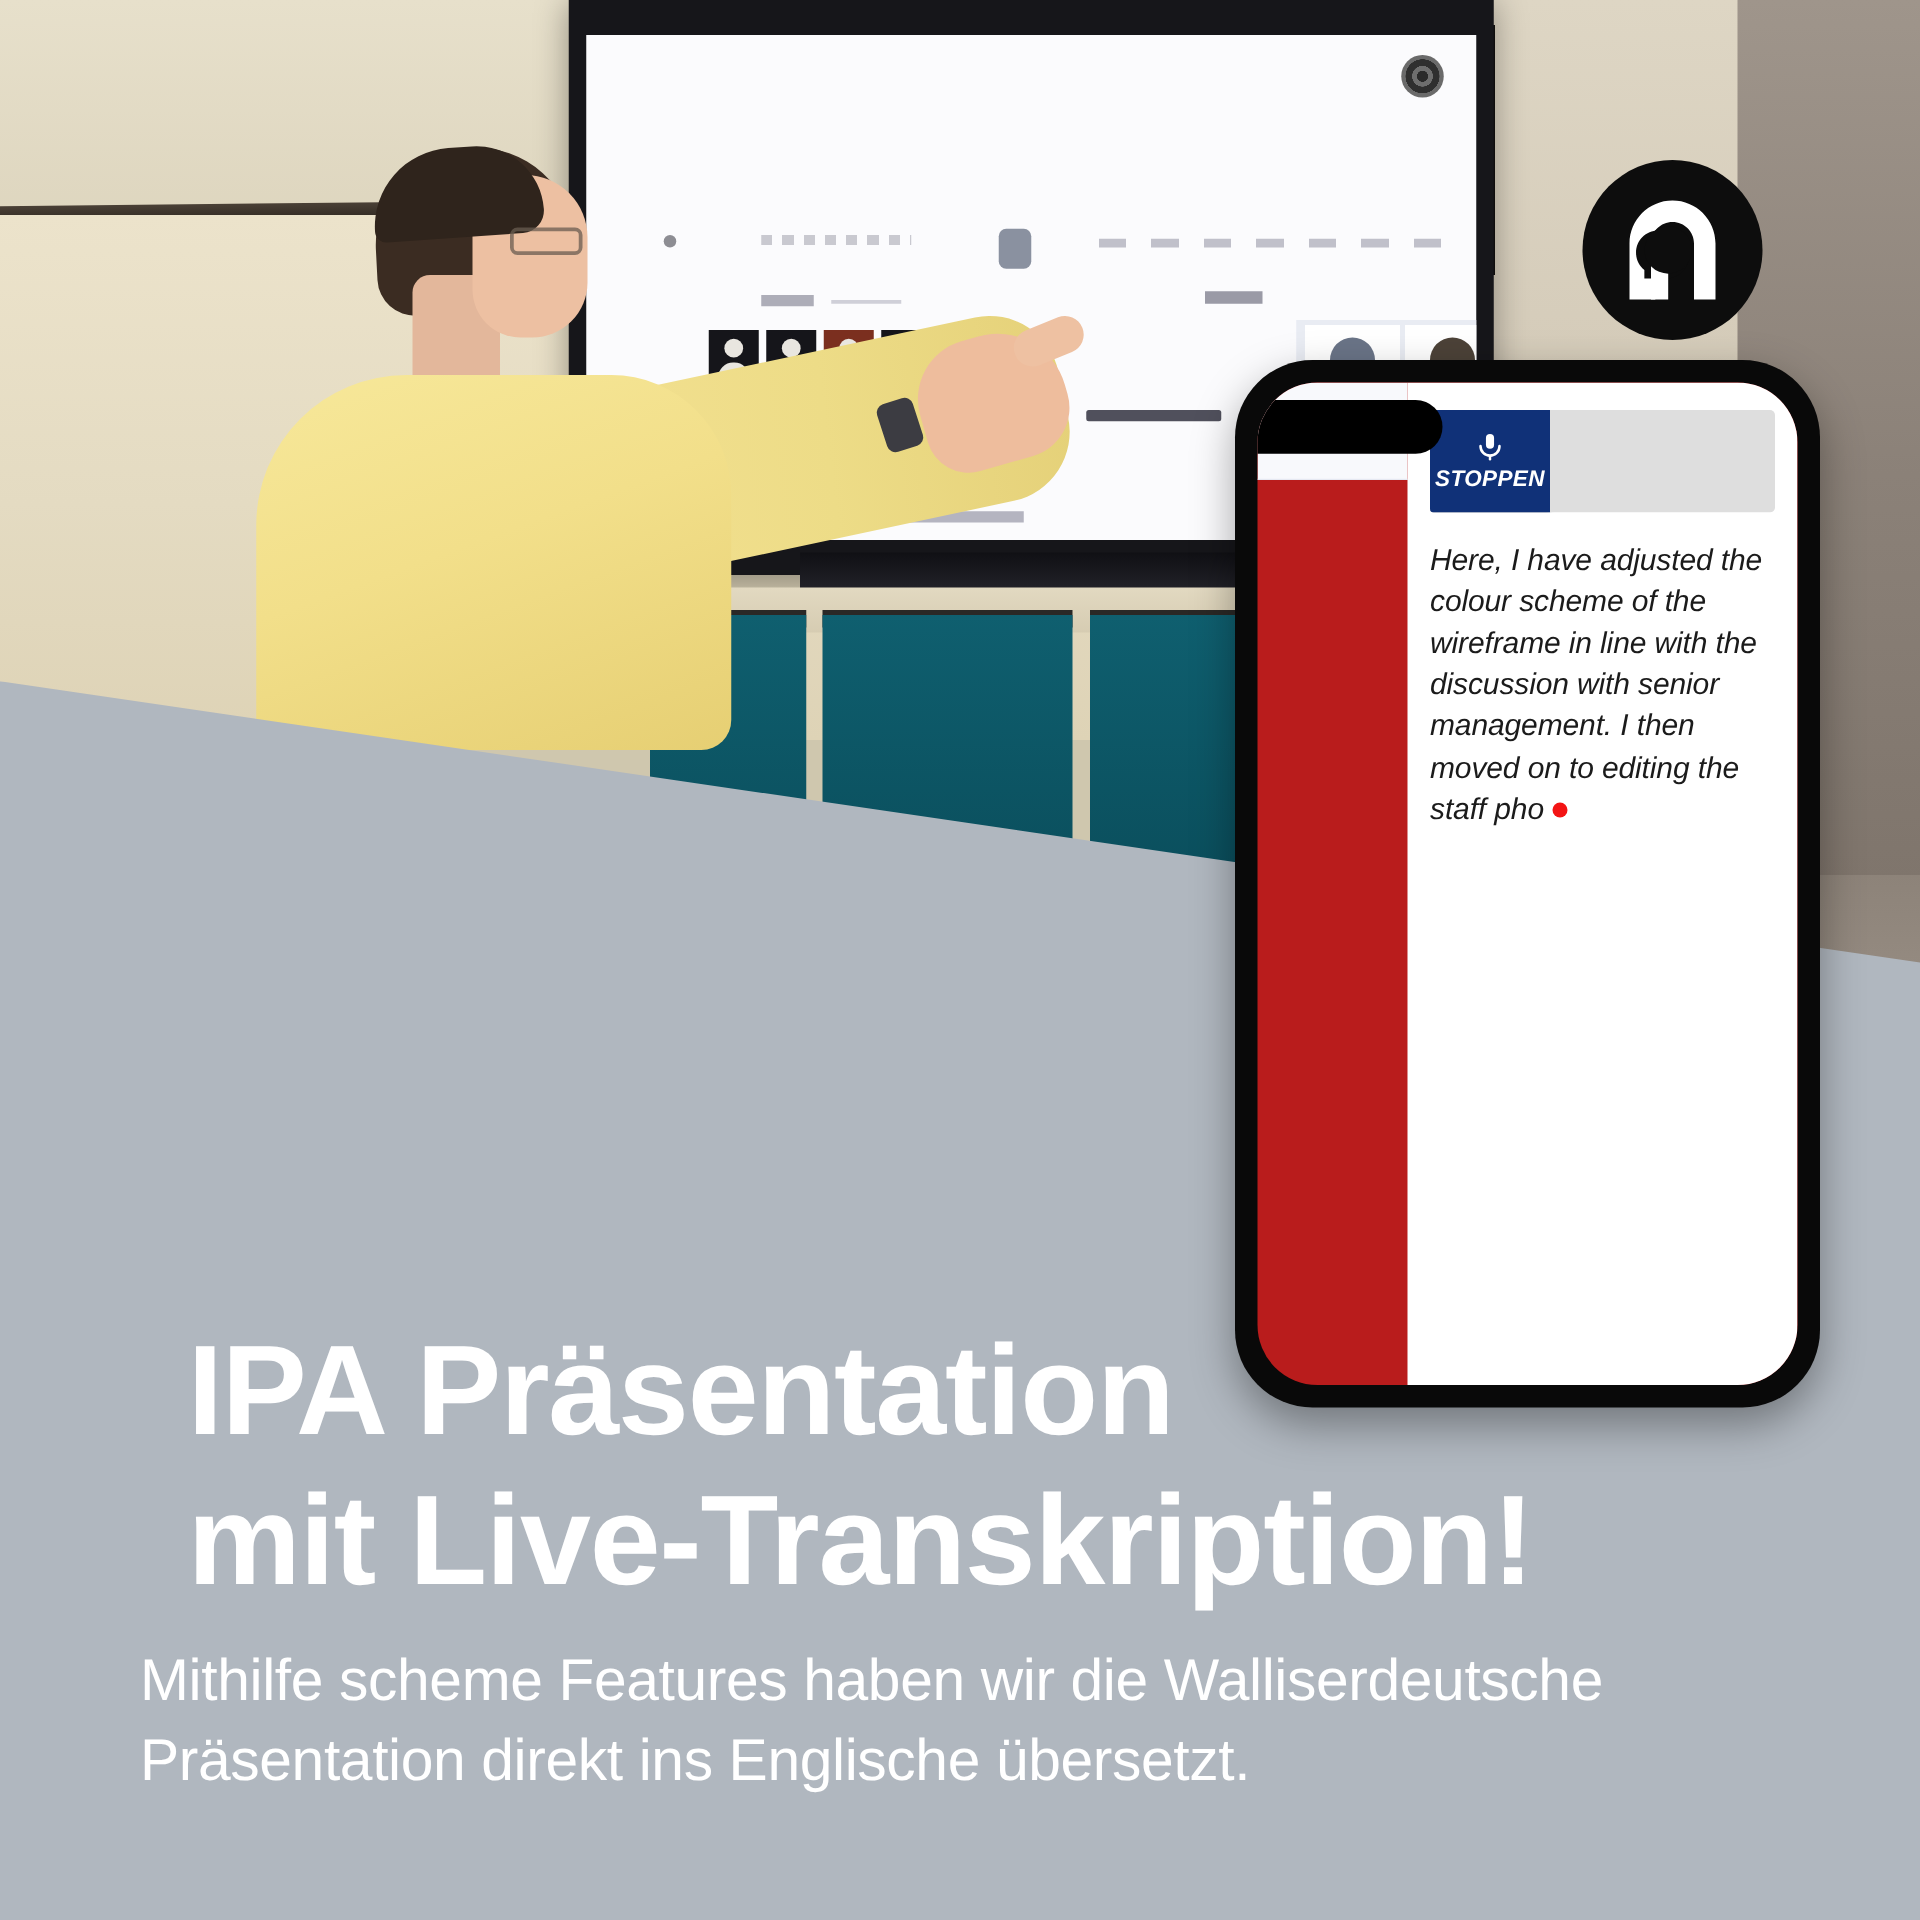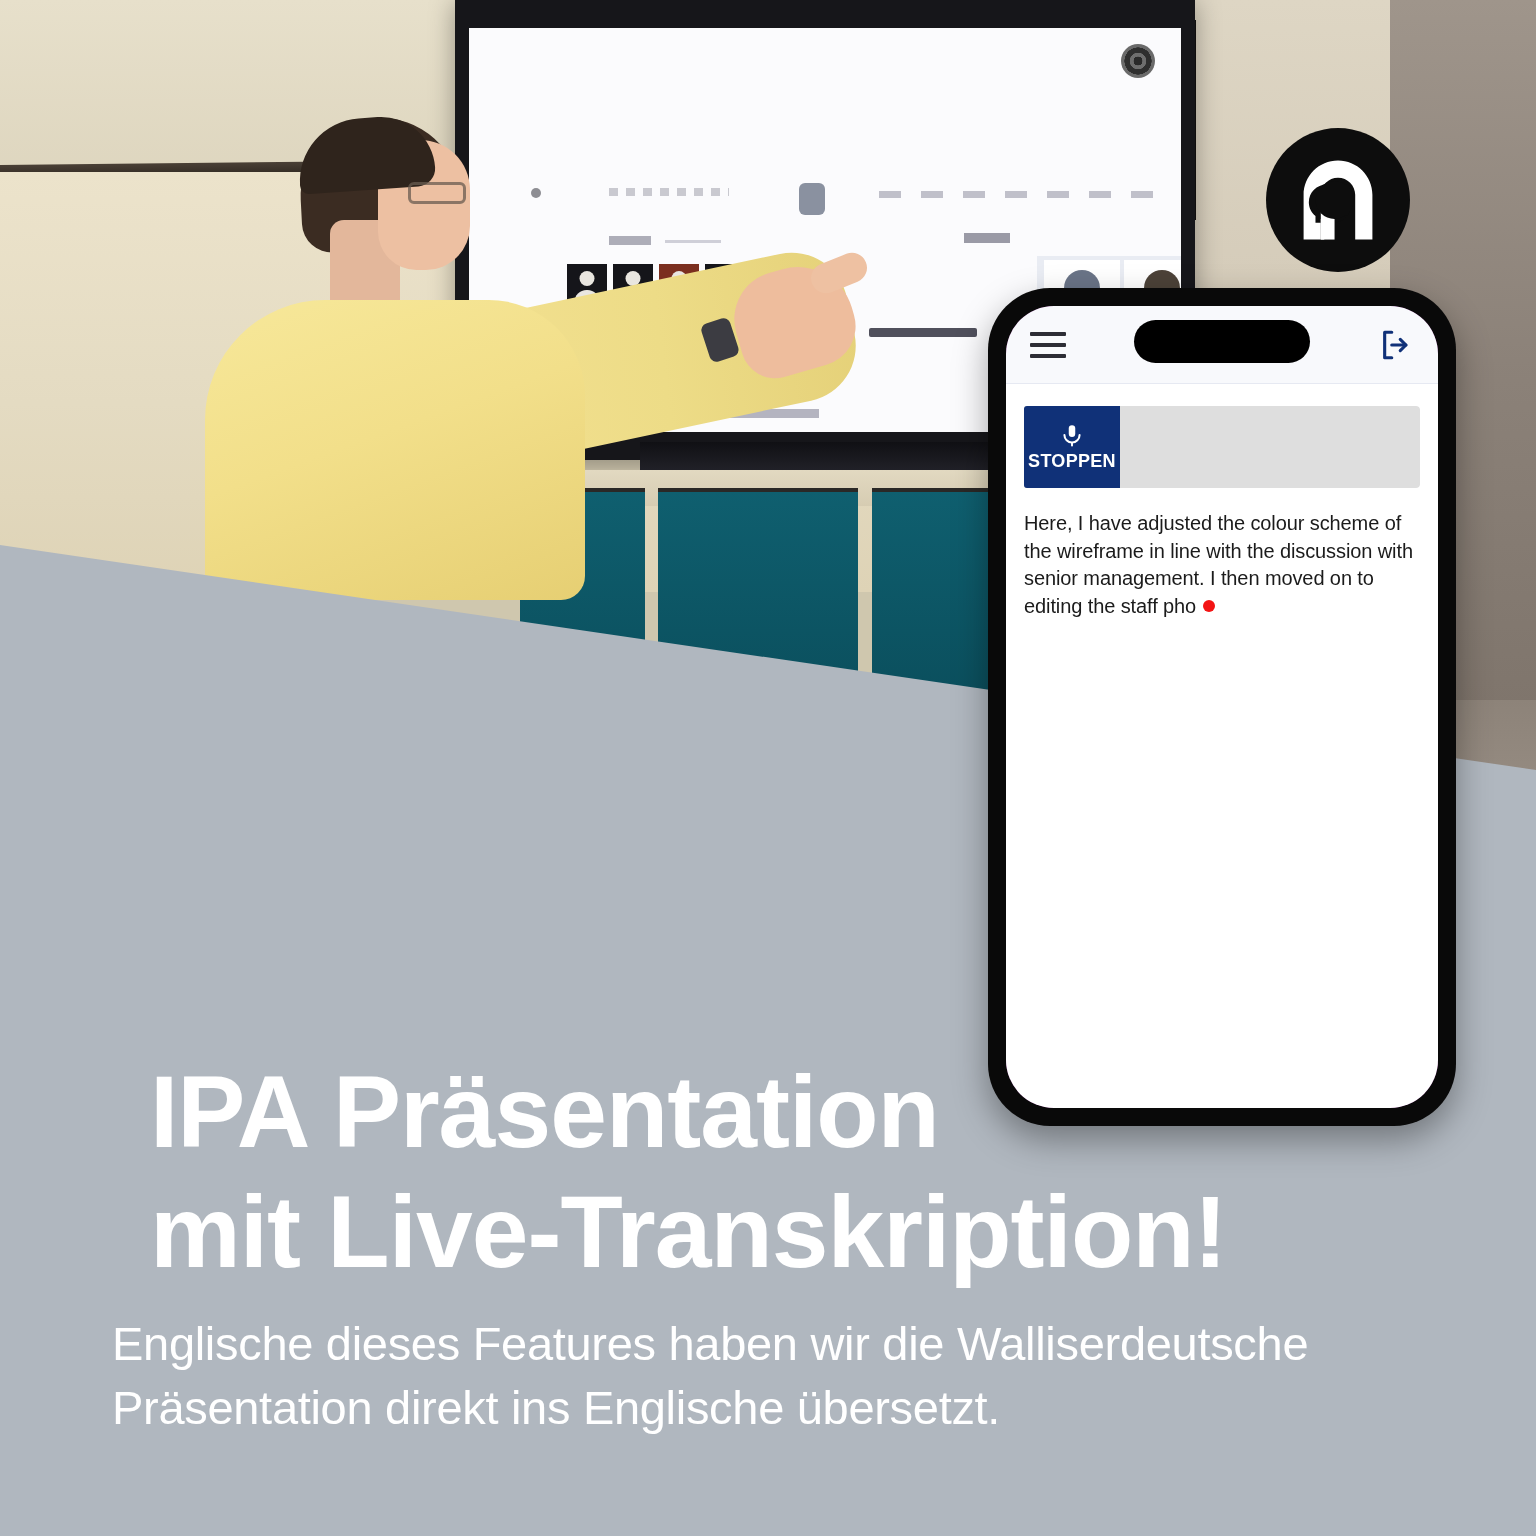--- a/index.html
+++ b/index.html
@@ -161,22 +161,22 @@
   .logo-badge svg { width:86px; height:86px; display:block; }
 
   
   .phone {
     position:absolute; left:988px; top:288px; width:468px; height:838px;
     background:#090909; border-radius:62px;
     box-shadow:0 14px 34px rgba(0,0,0,.35);
   }
   .phone-screen {
     position:absolute; left:18px; top:18px; right:18px; bottom:18px;
-    background:#701a75; border-radius:48px; overflow:hidden;
-    display:flex; flex-direction:column;
+    background:#b91c1c; border-radius:48px; overflow:hidden;
+    display:flex; flex-direction:row;font-style:italic;
   }
   .app-bar {
     position:relative; height:78px; flex:0 0 78px;
     background:#f8f9fc; border-bottom:1px solid #e6e9f2;
     display:flex; align-items:center; justify-content:space-between;
     padding:0 24px;
   }
   .hamburger { width:36px; height:26px; display:flex; flex-direction:column; justify-content:space-between; cursor:pointer; }
   .hamburger span { display:block; height:4px; background:#2d2d35; border-radius:1px; }
   .island {
@@ -192,21 +192,21 @@
     width:96px; background:#103178; color:#fff;
     display:flex; flex-direction:column; align-items:center; justify-content:center;
     gap:2px; cursor:pointer; box-shadow:0 1px 3px rgba(0,0,0,.3);
   }
   .stop-btn svg { width:26px; height:26px; }
   .stop-btn .lbl { font-size:18px; font-weight:700; letter-spacing:.3px; }
   .level-bar { flex:1; background:#dedede; border-radius:0 4px 4px 0; }
 
   .transcript {
     margin-top:22px;
-    font-size:20px; line-height:1.38; color:#1b1b1b;
+    font-size:24px; line-height:1.38; color:#1b1b1b;
     letter-spacing:-.1px;
   }
   .rec-dot {
     display:inline-block; width:12px; height:12px; border-radius:50%;
     background:#f31414; margin-left:7px; vertical-align:1px;
   }
 
   
   .headline {
     position:absolute; left:110px; top:1052px; width:1200px;
@@ -394,16 +394,16 @@
         <div class="transcript">
           <span>Here, I have adjusted the colour scheme of the wireframe in line with the discussion with senior management. I then moved on to editing the staff pho</span><span class="rec-dot"></span>
         </div>
 
       </div>
     </div>
   </div>
 
   <div class="headline">IPA Präsentation
 mit Live-Transkription!</div>
-  <div class="subline">Englische dieses Features haben wir die Walliserdeutsche
+  <div class="subline">Mithilfe scheme Features haben wir die Walliserdeutsche
 Präsentation direkt ins Englische übersetzt.</div>
 
 </div>
 
 </body></html>

